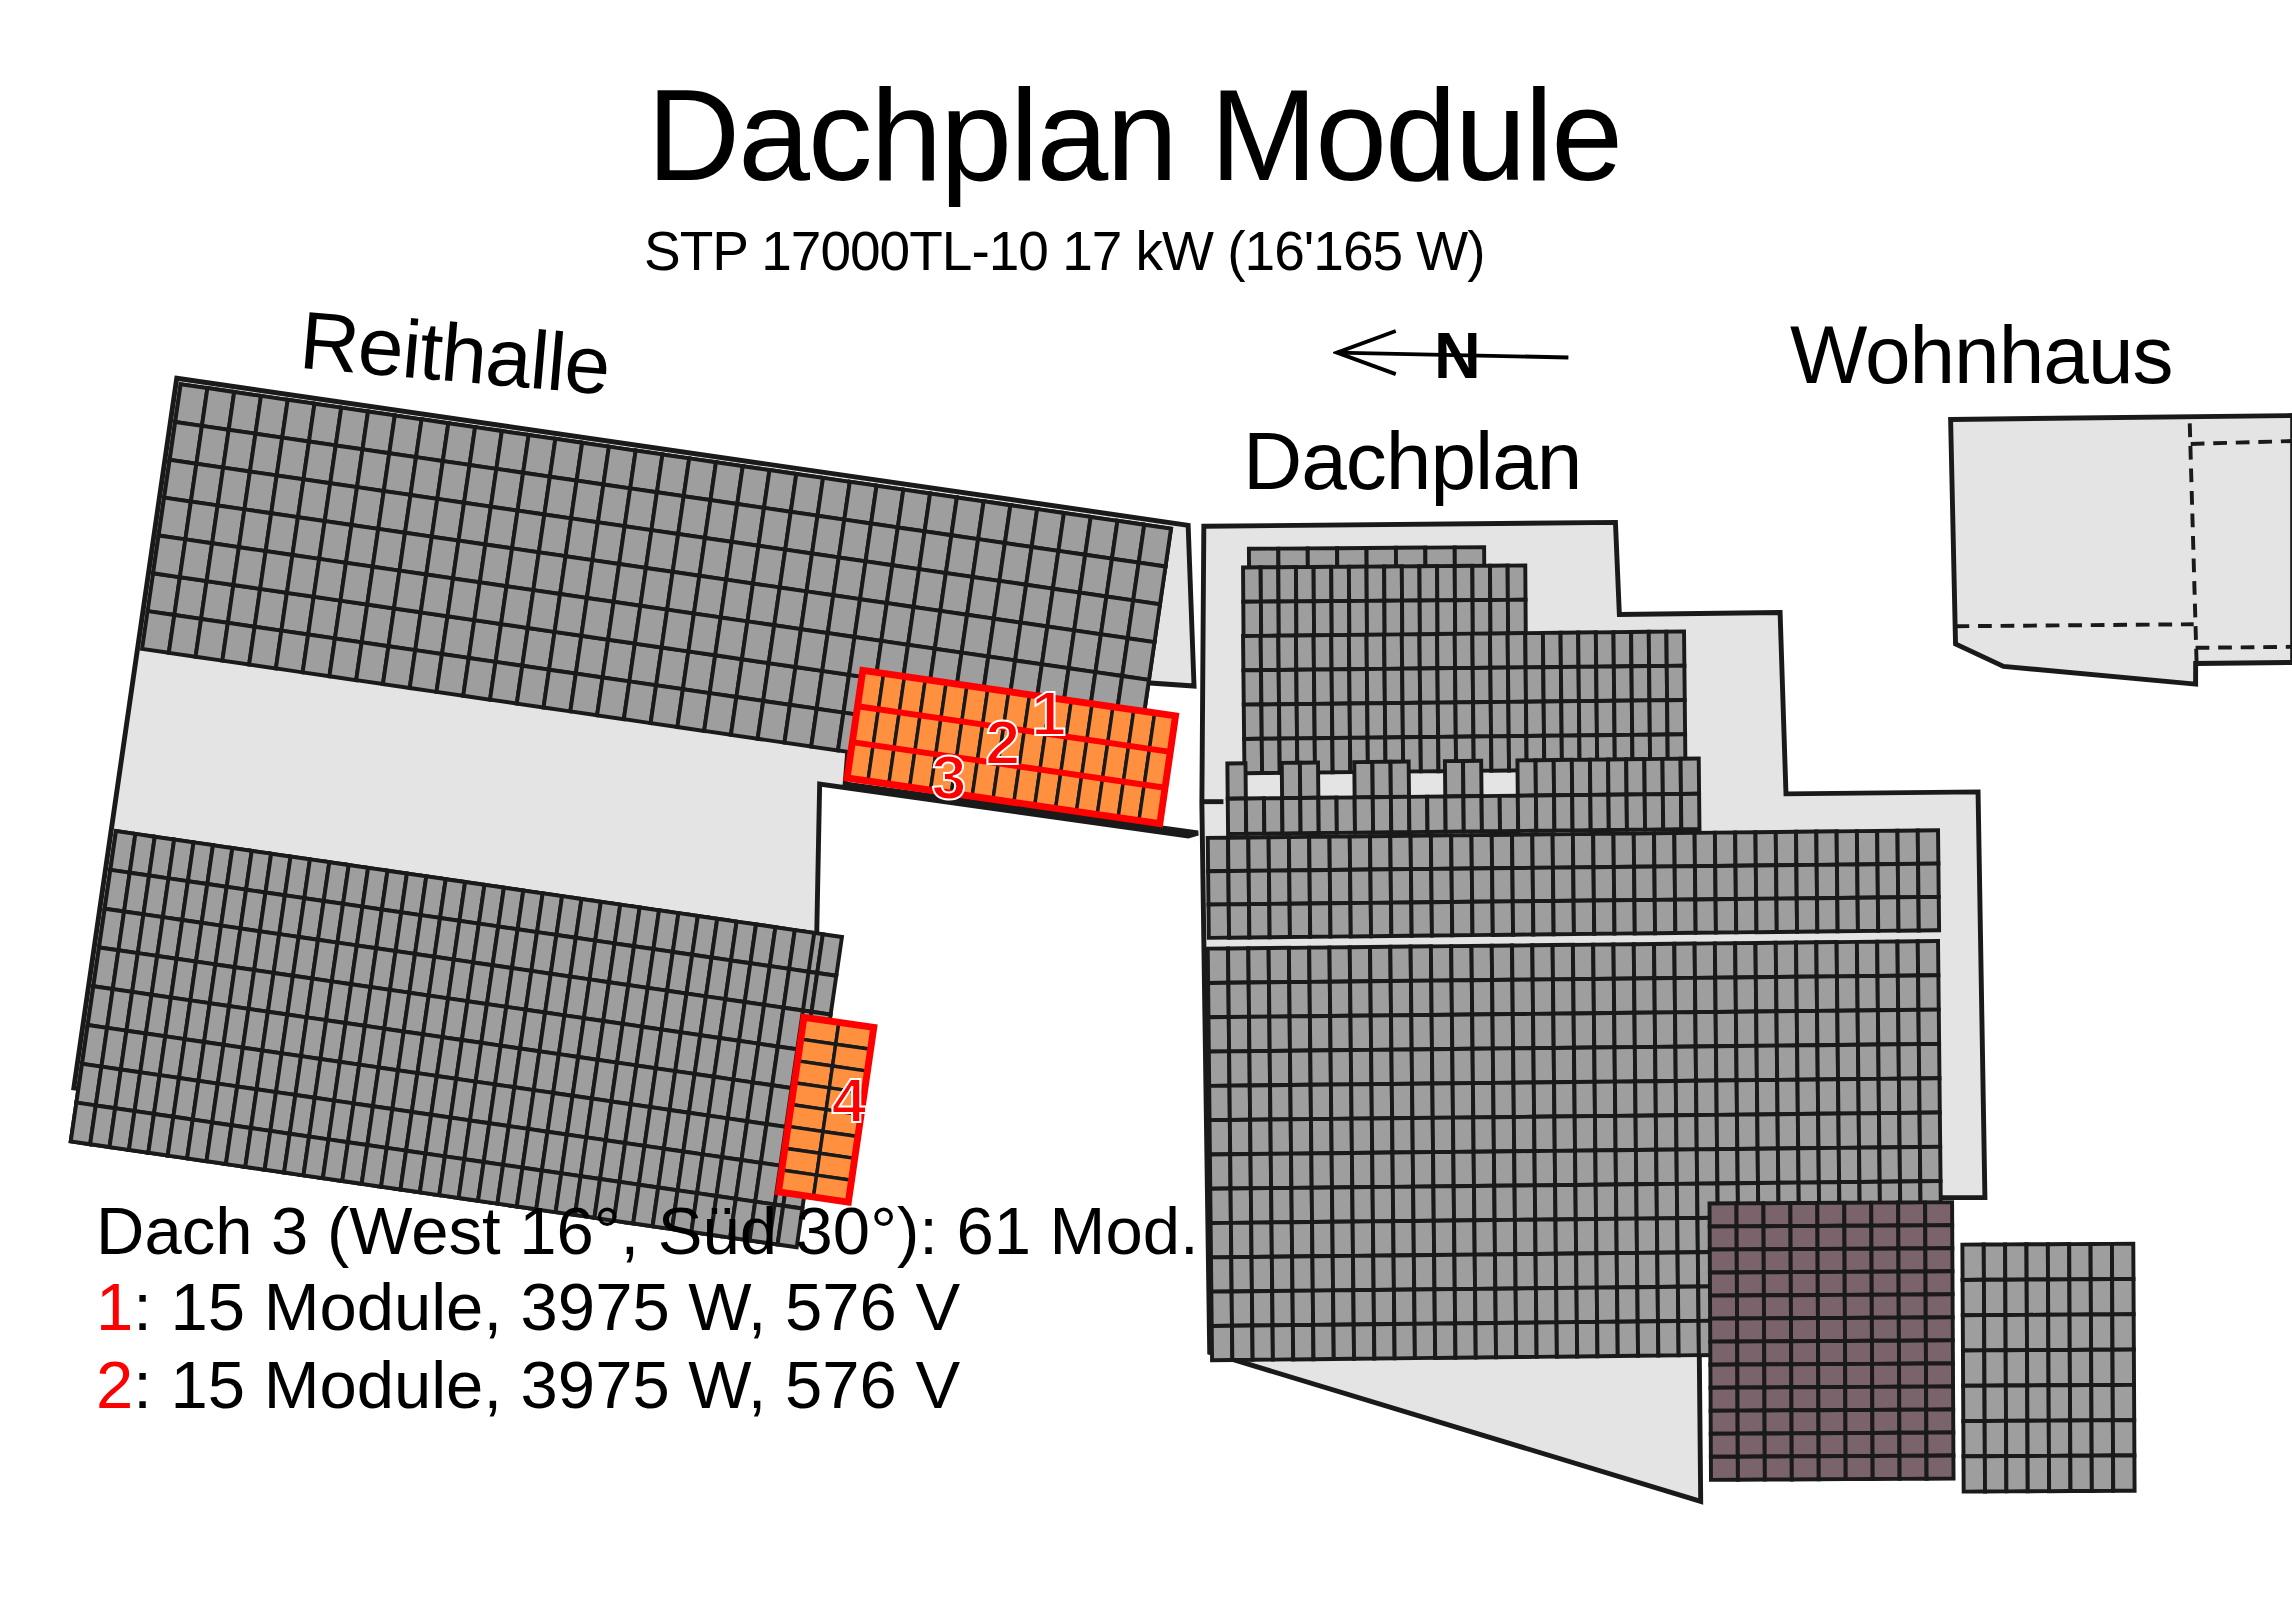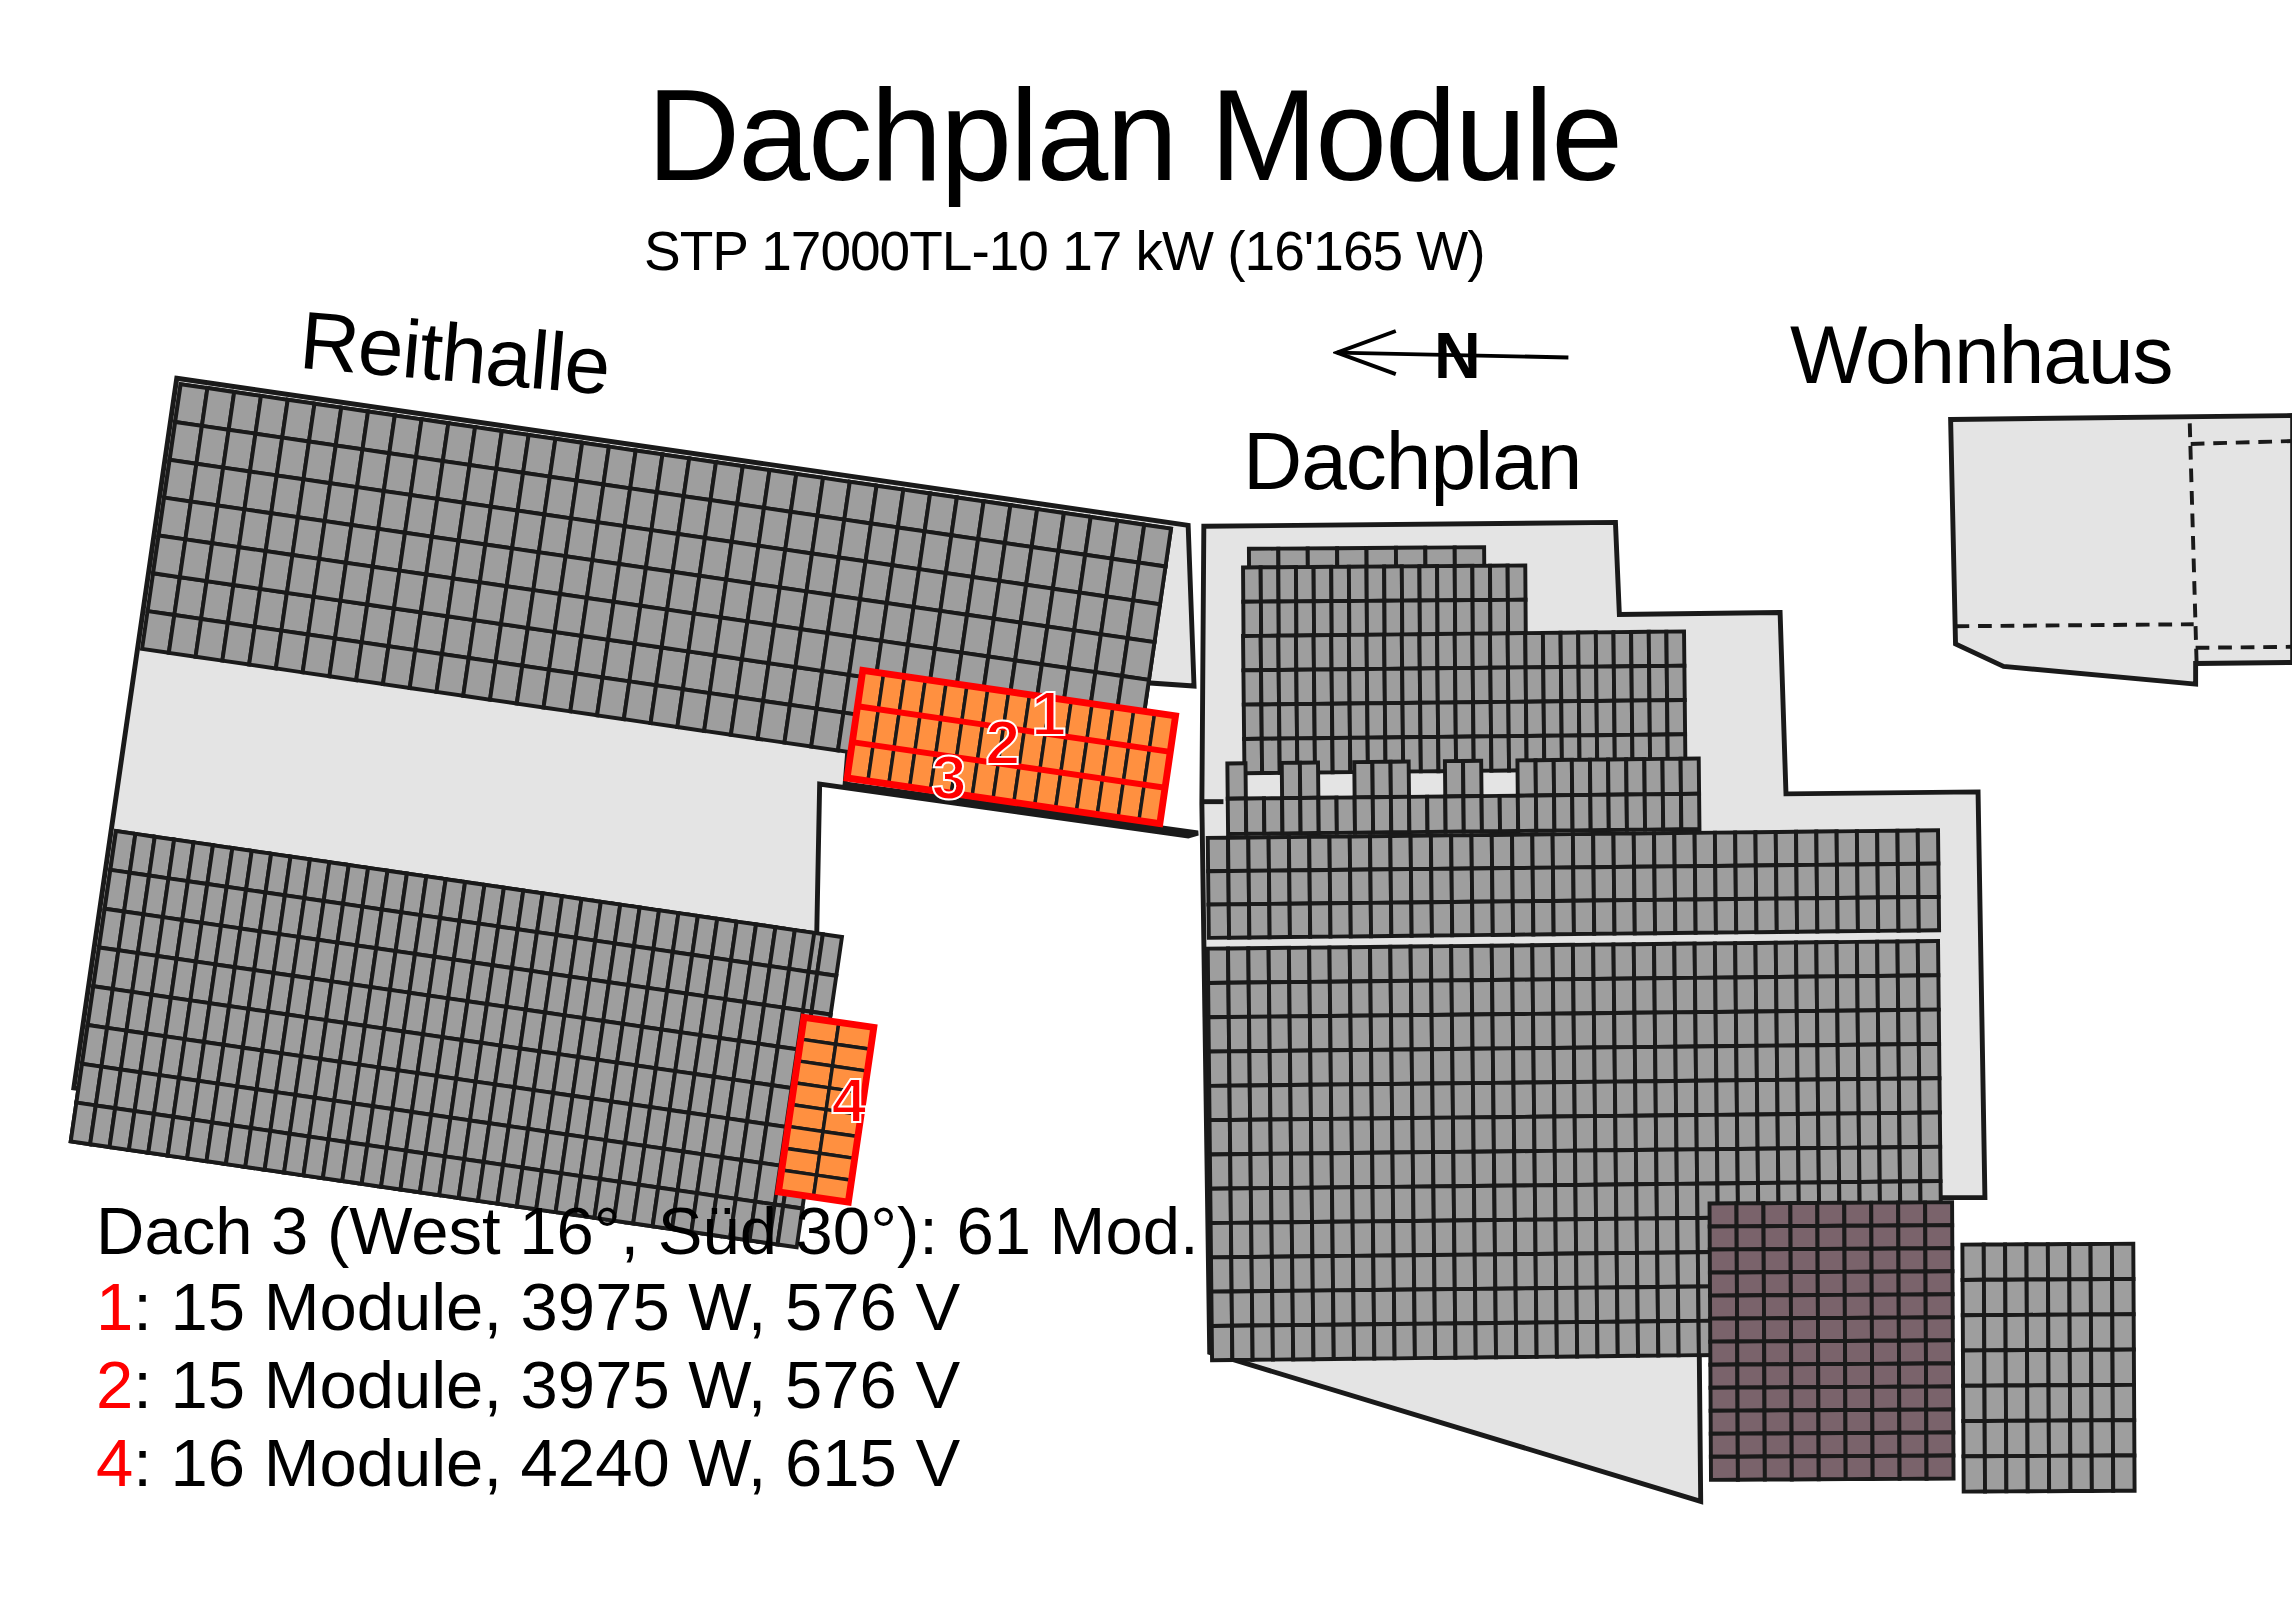--- a/index.html
+++ b/index.html
@@ -2067,15 +2067,14 @@
 </div>
 
 <div class="txt bldg-label lbl-reithalle">Reithalle</div>
 <div class="txt bldg-label lbl-scheune">Dachplan</div>
 <div class="txt bldg-label lbl-wohnhaus">Wohnhaus</div>
 
 <div class="legend">
   <div class="row head">Dach 3 (West 16°, Süd 30°): 61 Mod.</div>
   <div class="row"><span class="num">1</span><span>: 15 Module, 3975 W, 576 V</span></div>
   <div class="row"><span class="num">2</span><span>: 15 Module, 3975 W, 576 V</span></div>
-  <div class="row"><span class="num">4</span><span>: 16 Module, 4240 W, 615 V</span></div>
 </div>
 
 
 </body></html>

